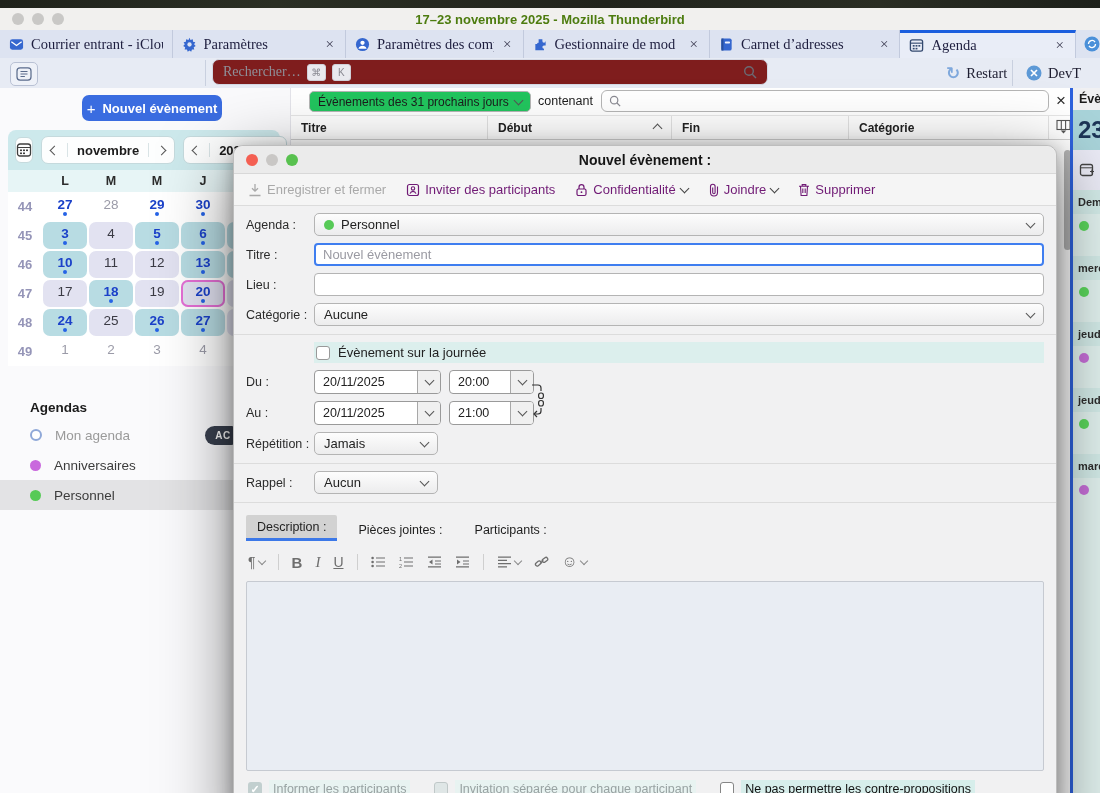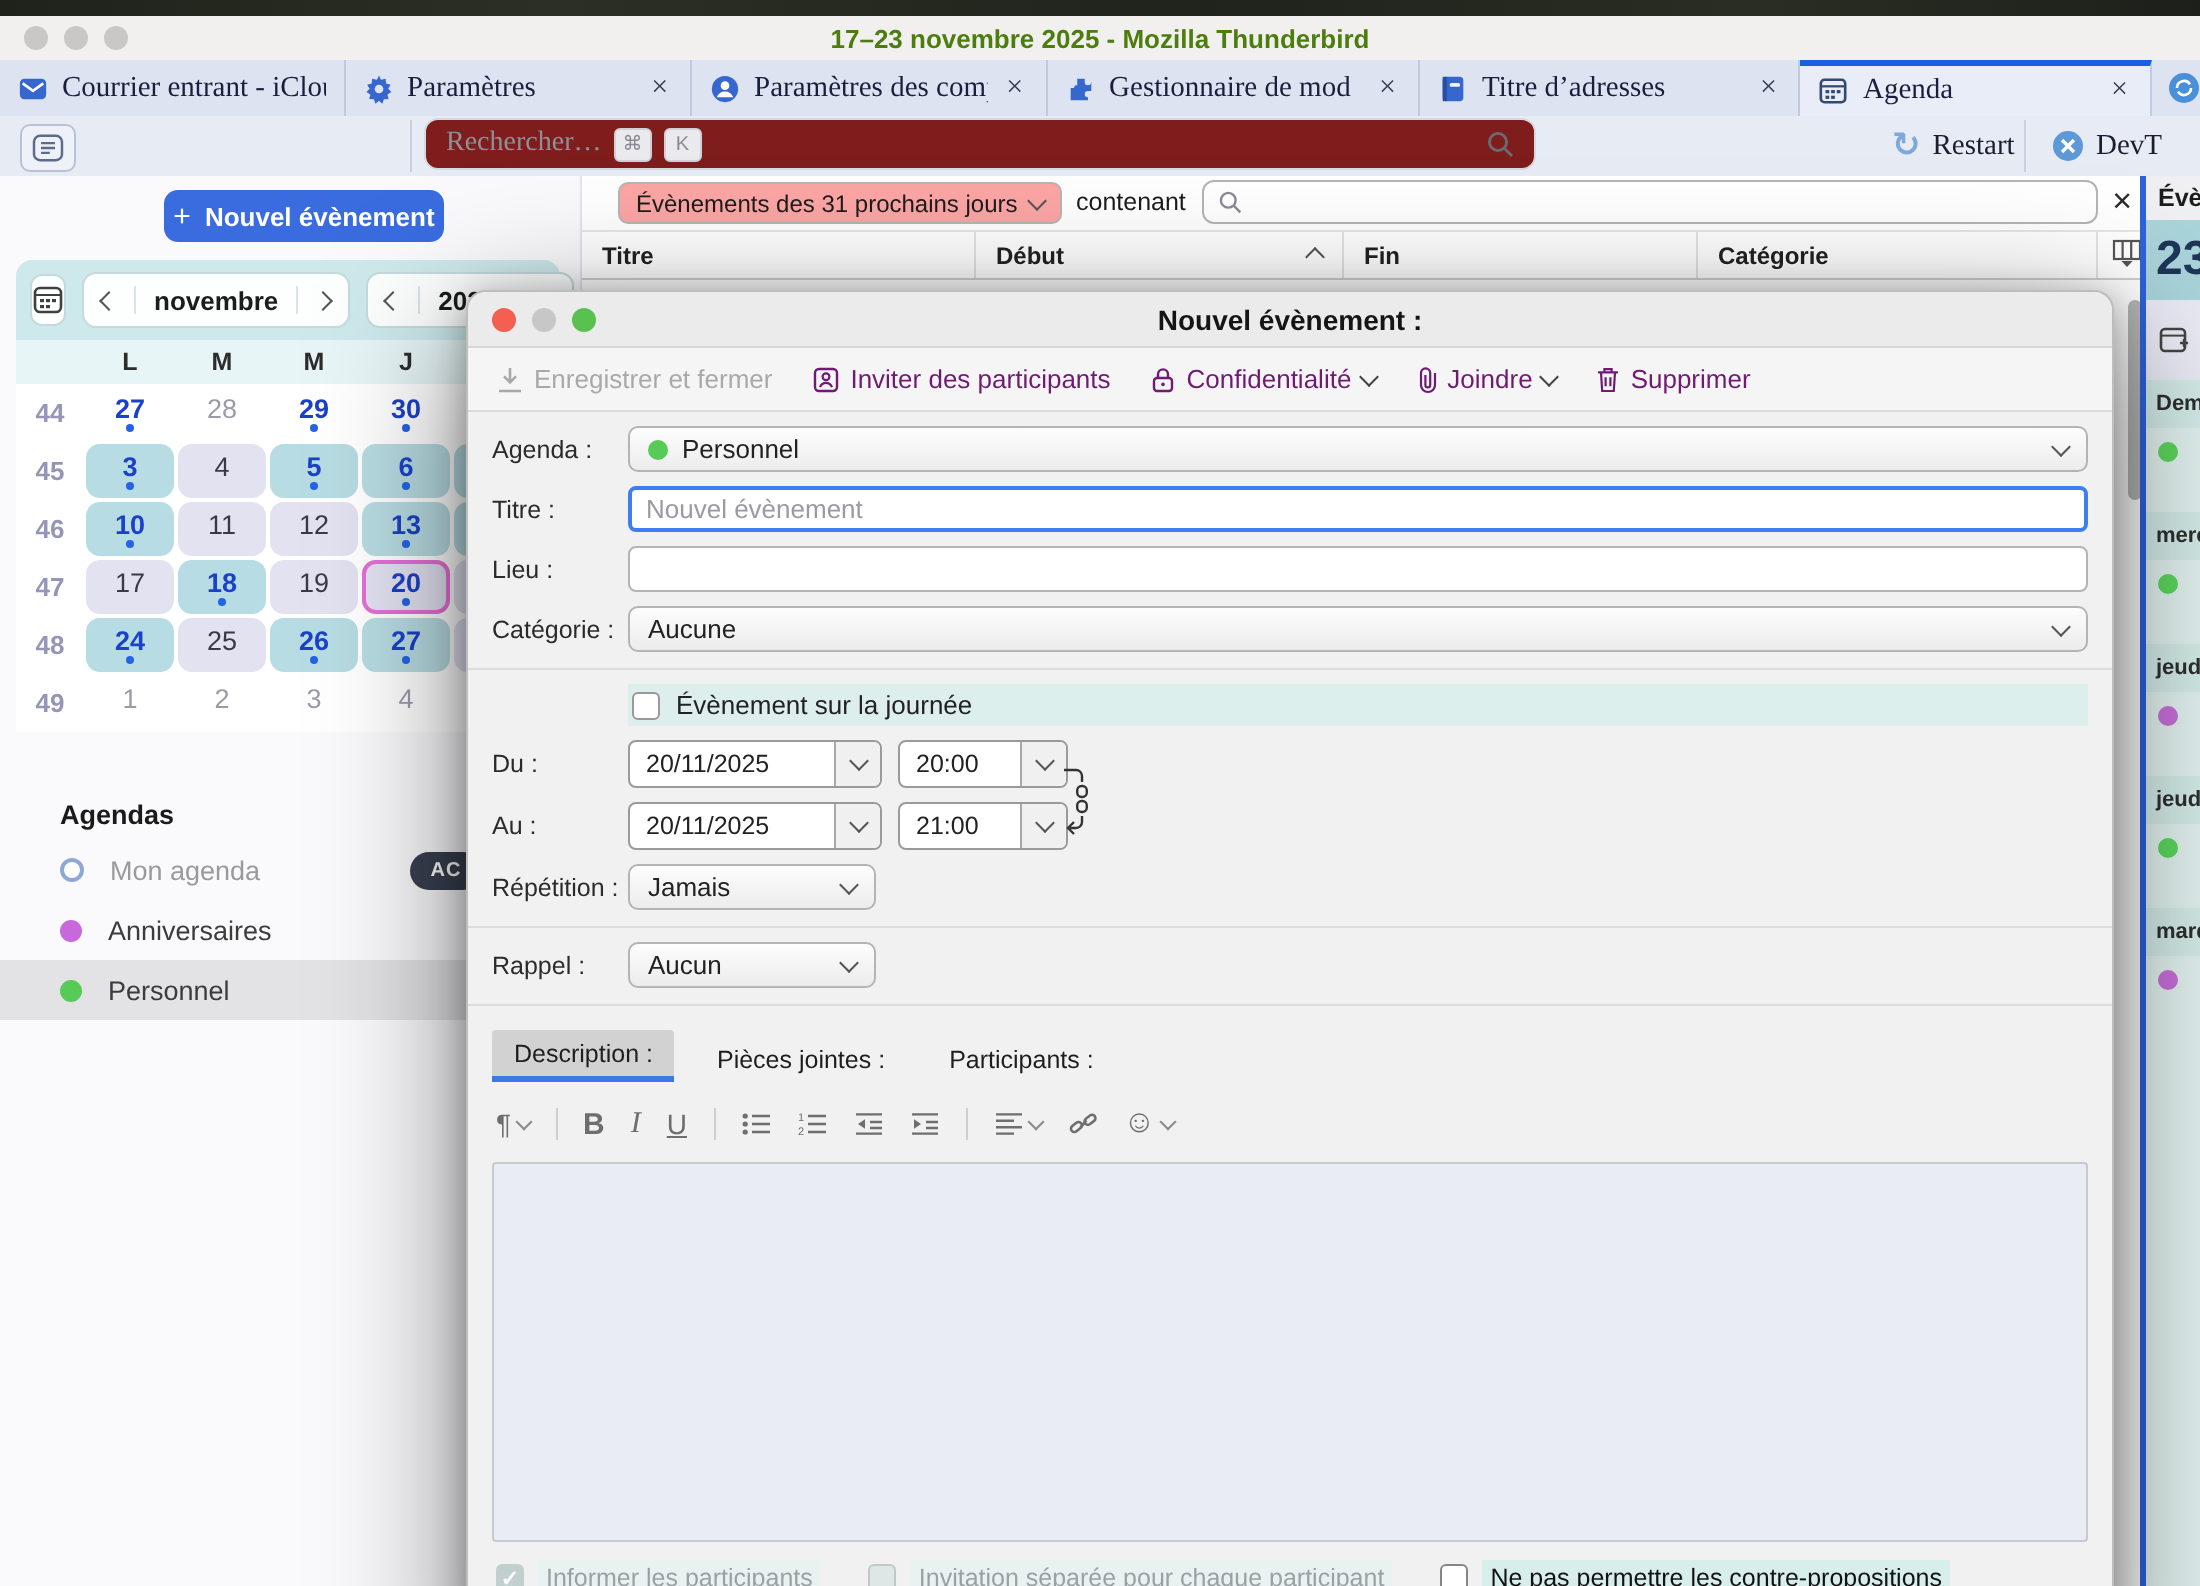--- a/index.html
+++ b/index.html
@@ -74,21 +74,21 @@
   .agitem.selected{background:#e3e3e5;}
   .agdot{width:11px;height:11px;border-radius:50%;flex:none;}
   .agdot.ring{background:#fff;border:2px solid #8fa8d8;width:8px;height:8px;}
   .agname{font-size:13.5px;color:#3c3c3c;}
   .agname.dim{color:#9a9a9a;}
   .agbadge{position:absolute;left:205px;width:36px;height:19px;border-radius:10px;background:#39404f;color:#fff;
     font-size:10px;font-weight:700;display:flex;align-items:center;justify-content:center;letter-spacing:.5px;}
   
   .mainlist{position:absolute;left:290px;top:0;width:783px;height:705px;background:#fff;border-left:1px solid #e4e4ea;}
   .filter-row{position:absolute;left:0;top:0;width:100%;height:27px;}
-  .filter-dd{position:absolute;left:18px;top:3px;width:222px;height:21px;background:#fca5a5;border:1px solid #b5b5b5;
+  .filter-dd{position:absolute;left:18px;top:3px;width:222px;height:21px;background:#22c55e;border:1px solid #b5b5b5;
     border-radius:5px;display:flex;align-items:center;padding:0 8px;box-sizing:border-box;font-size:12px;color:#1c1c1c;}
   .filter-dd .chv{margin-left:auto;}
   .contains{position:absolute;left:247px;top:6px;font-size:12.5px;color:#1c1c1c;}
   .filter-search{position:absolute;left:310px;top:2px;width:448px;height:22px;border:1px solid #b5b5b5;border-radius:6px;
     background:#fff;display:flex;align-items:center;padding:0 7px;box-sizing:border-box;gap:6px;}
   .filter-search input{border:none;outline:none;flex:1;font-size:12.5px;background:transparent;}
   .list-close{position:absolute;right:8px;top:4px;font-size:17px;color:#2c2c2c;line-height:18px;}
   .lheader{position:absolute;left:0;top:27px;width:100%;height:25px;border-top:1px solid #e6e6e6;border-bottom:1px solid #cfcfcf;display:flex;box-sizing:border-box;background:#fff;}
   .lcol{border-right:1px solid #e3e3e3;display:flex;align-items:center;padding:0 10px;box-sizing:border-box;
     font-size:12px;font-weight:700;color:#222;}
@@ -218,21 +218,21 @@
       <span class="tclose">×</span>
     </div>
     <div class="tab" style="width:191px">
       <span class="ticon">
           <svg width="15" height="15" viewBox="0 0 16 16">
             <rect x="2.5" y="1.5" width="11" height="13" rx="2" fill="#3567cf"></rect>
             <rect x="2.5" y="1.5" width="2.2" height="13" fill="#274f9e"></rect>
             <rect x="6.2" y="4.8" width="5.6" height="2" rx="1" fill="#fff" opacity=".92"></rect>
           </svg>
         </span>
-      <span class="tlabel">Titre d’adresses</span>
+      <span class="tlabel">Carnet d’adresses</span>
       <span class="tclose">×</span>
     </div>
     <div class="tab active" style="width:176px">
       <span class="ticon">
           <svg width="15" height="15" viewBox="0 0 16 16">
             <rect x="1.5" y="2" width="13" height="12" rx="2" fill="none" stroke="#33496f" stroke-width="1.4"></rect>
             <path d="M1.5 5.5h13" stroke="#33496f" stroke-width="1.2"></path>
             <g fill="#33496f">
               <rect x="4" y="7.5" width="2" height="1.7"></rect>
               <rect x="7" y="7.5" width="2" height="1.7"></rect>

